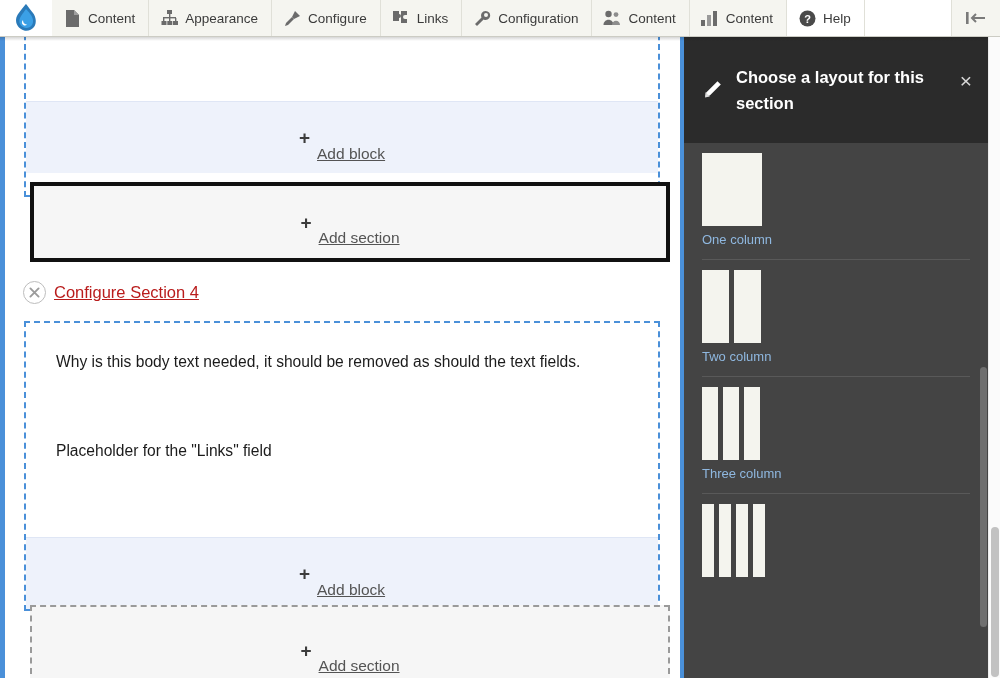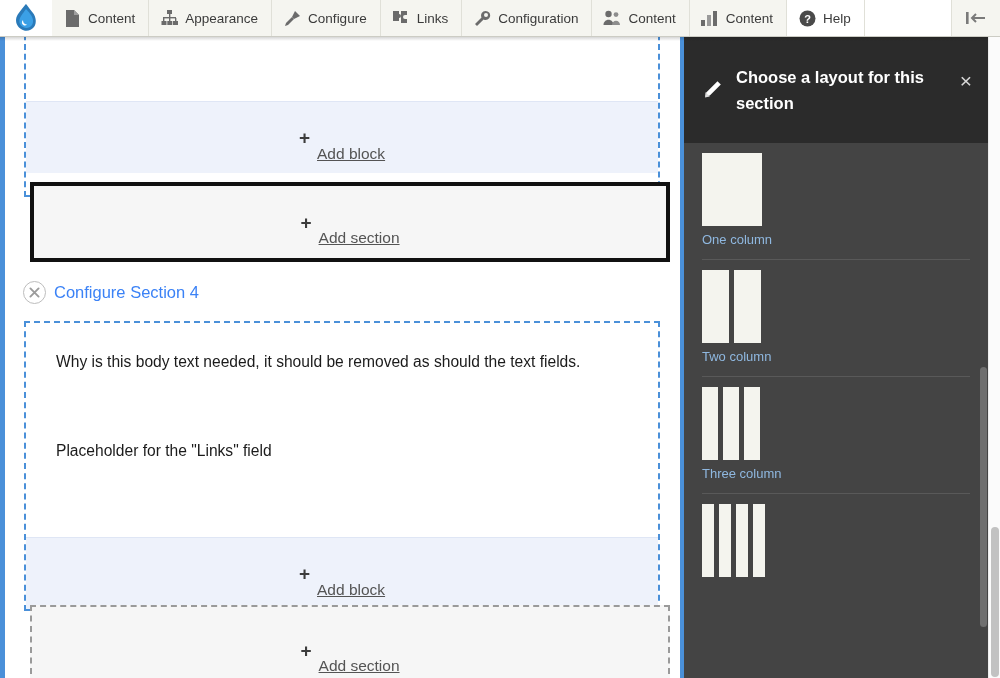--- a/index.html
+++ b/index.html
@@ -114,21 +114,21 @@
     position: absolute; left: 18px;
     display: flex; align-items: center; gap: 8px;
   }
   .lb-remove {
     width: 23px; height: 23px; border-radius: 50%;
     border: 1.6px solid #bdbdbd; background: #ffffff;
     display: flex; align-items: center; justify-content: center;
     cursor: pointer;
   }
   .lb-cfg-link {
-    color: #3b82f6; font-size: 16.5px; 
+    color: #b91c1c; font-size: 16.5px; text-decoration: underline;
     cursor: pointer; font-weight: 400;
   }
 
   .lb-body {
     padding: 26px 30px 0 30px;
   }
   .lb-body p {
     margin: 0; color: #1b1b1b; font-size: 15.6px; line-height: 1.72;
     max-width: 570px;
   }

